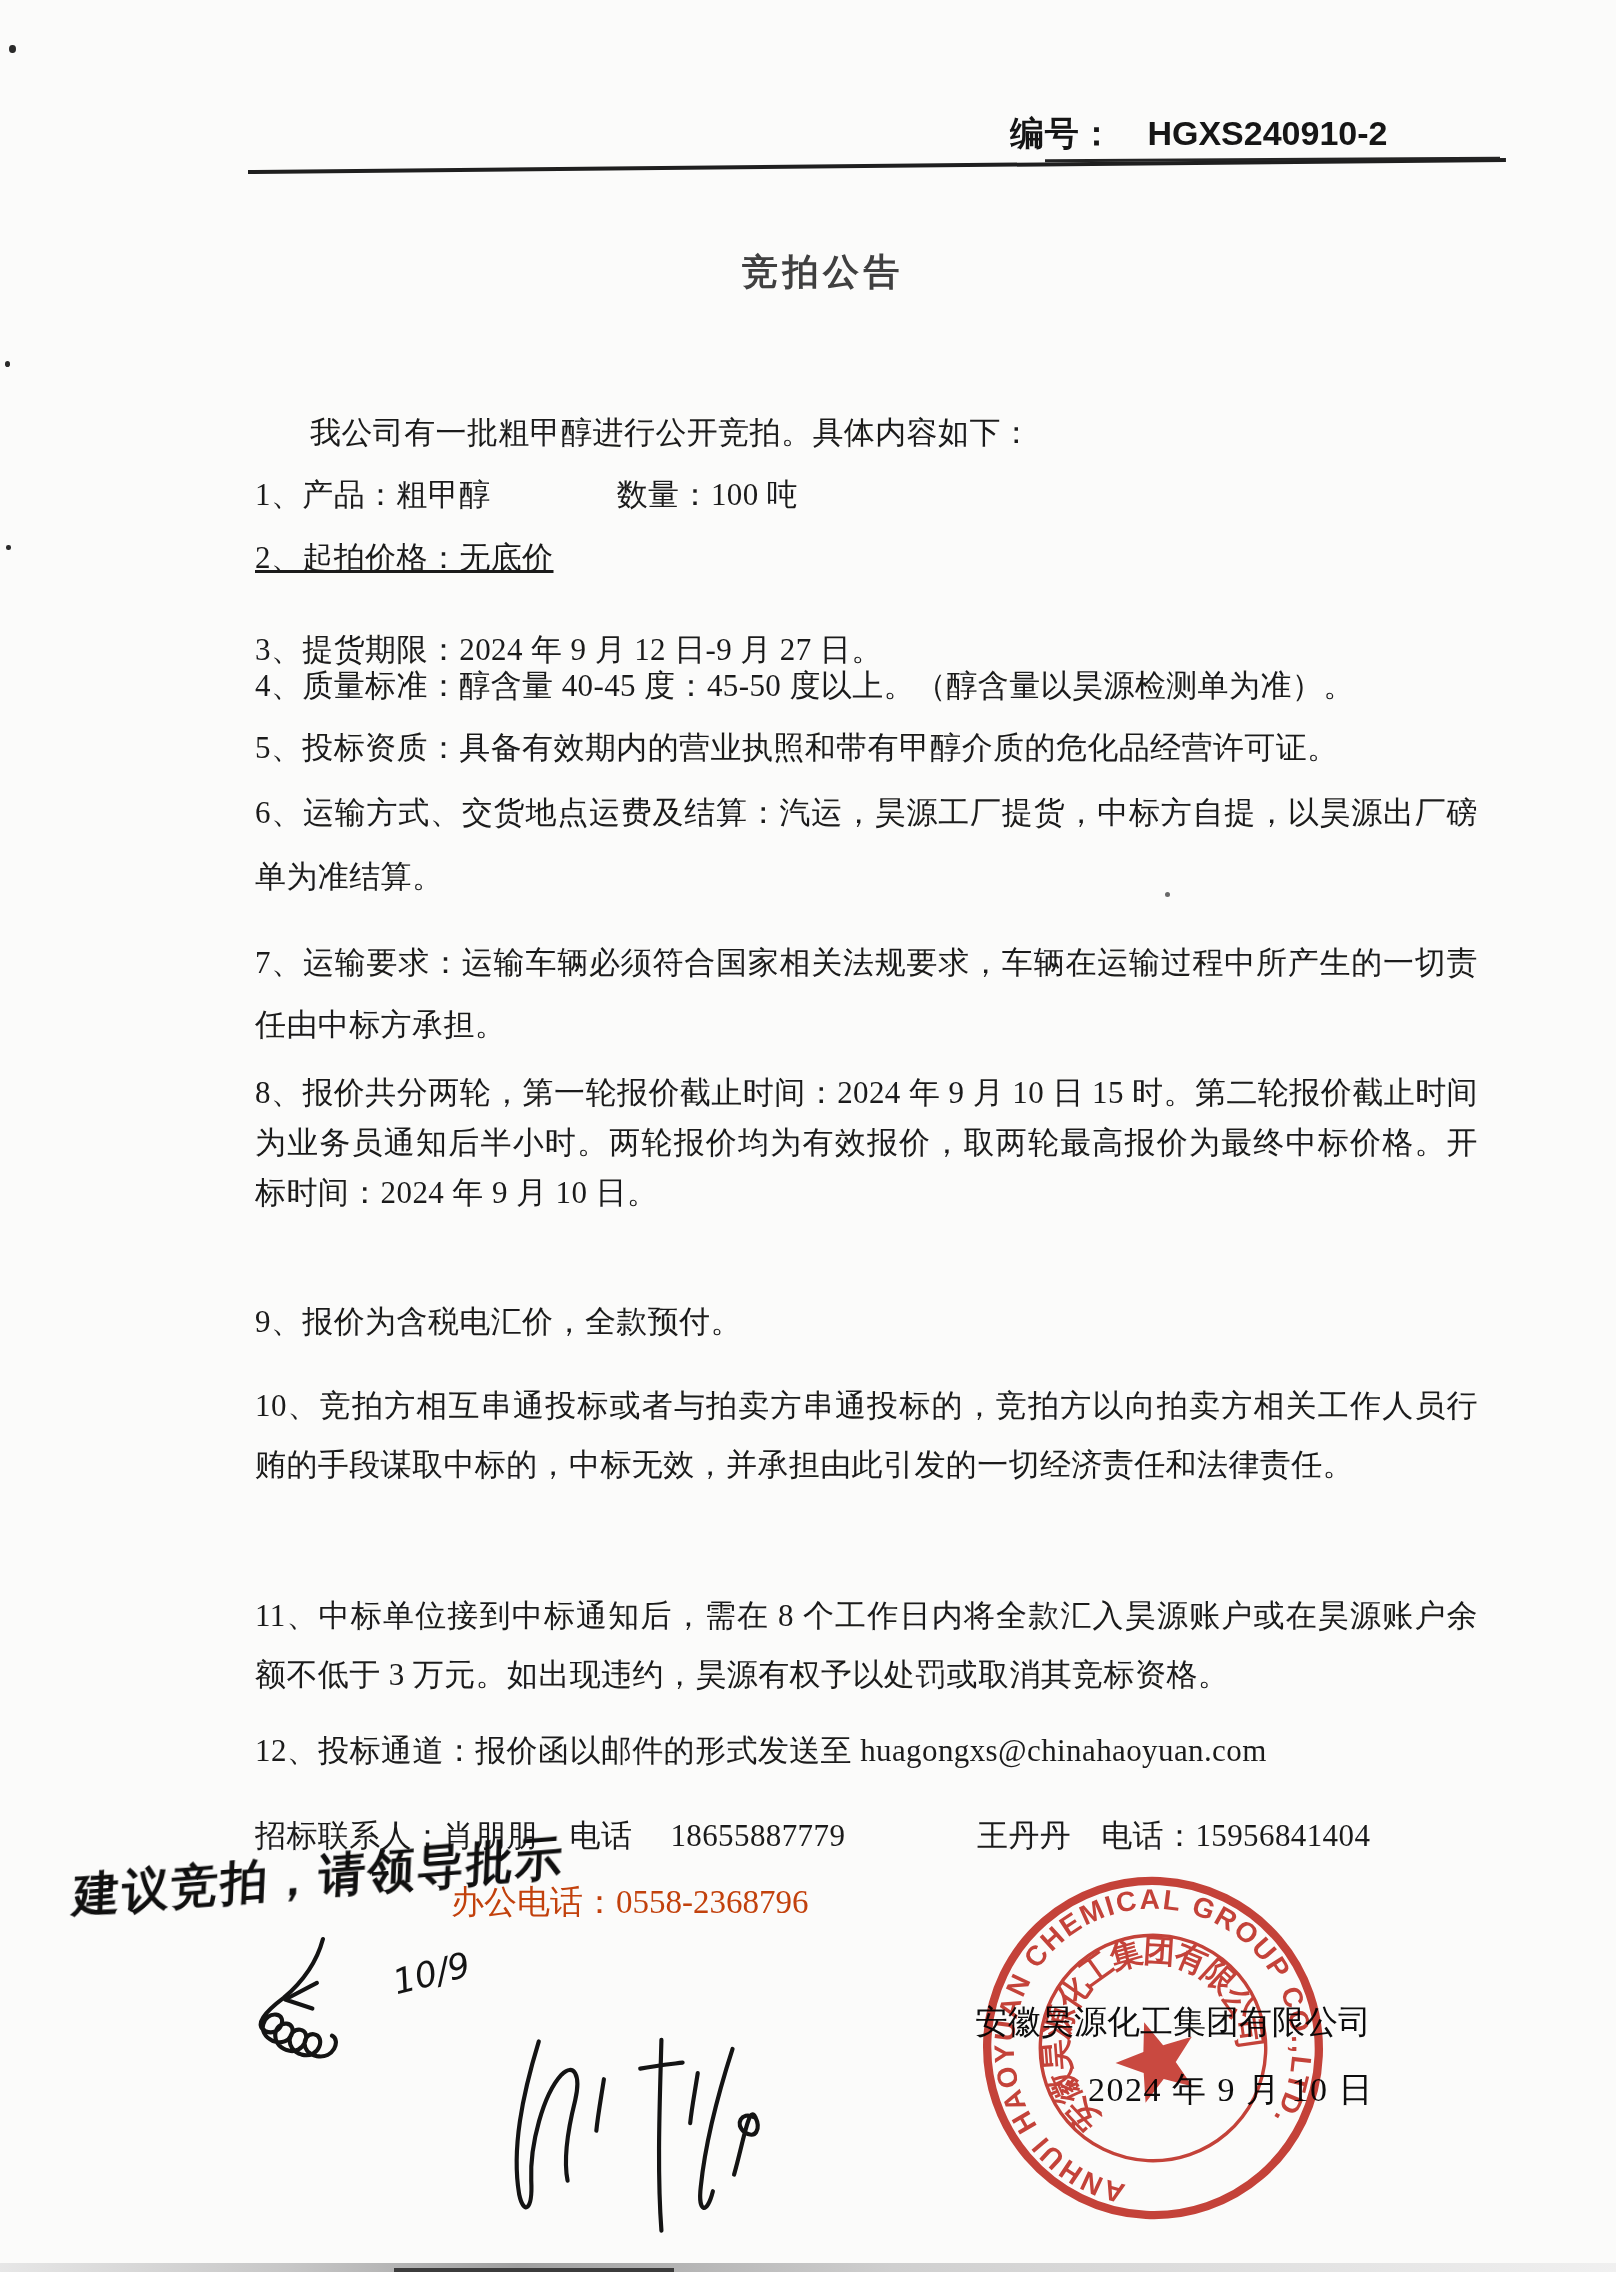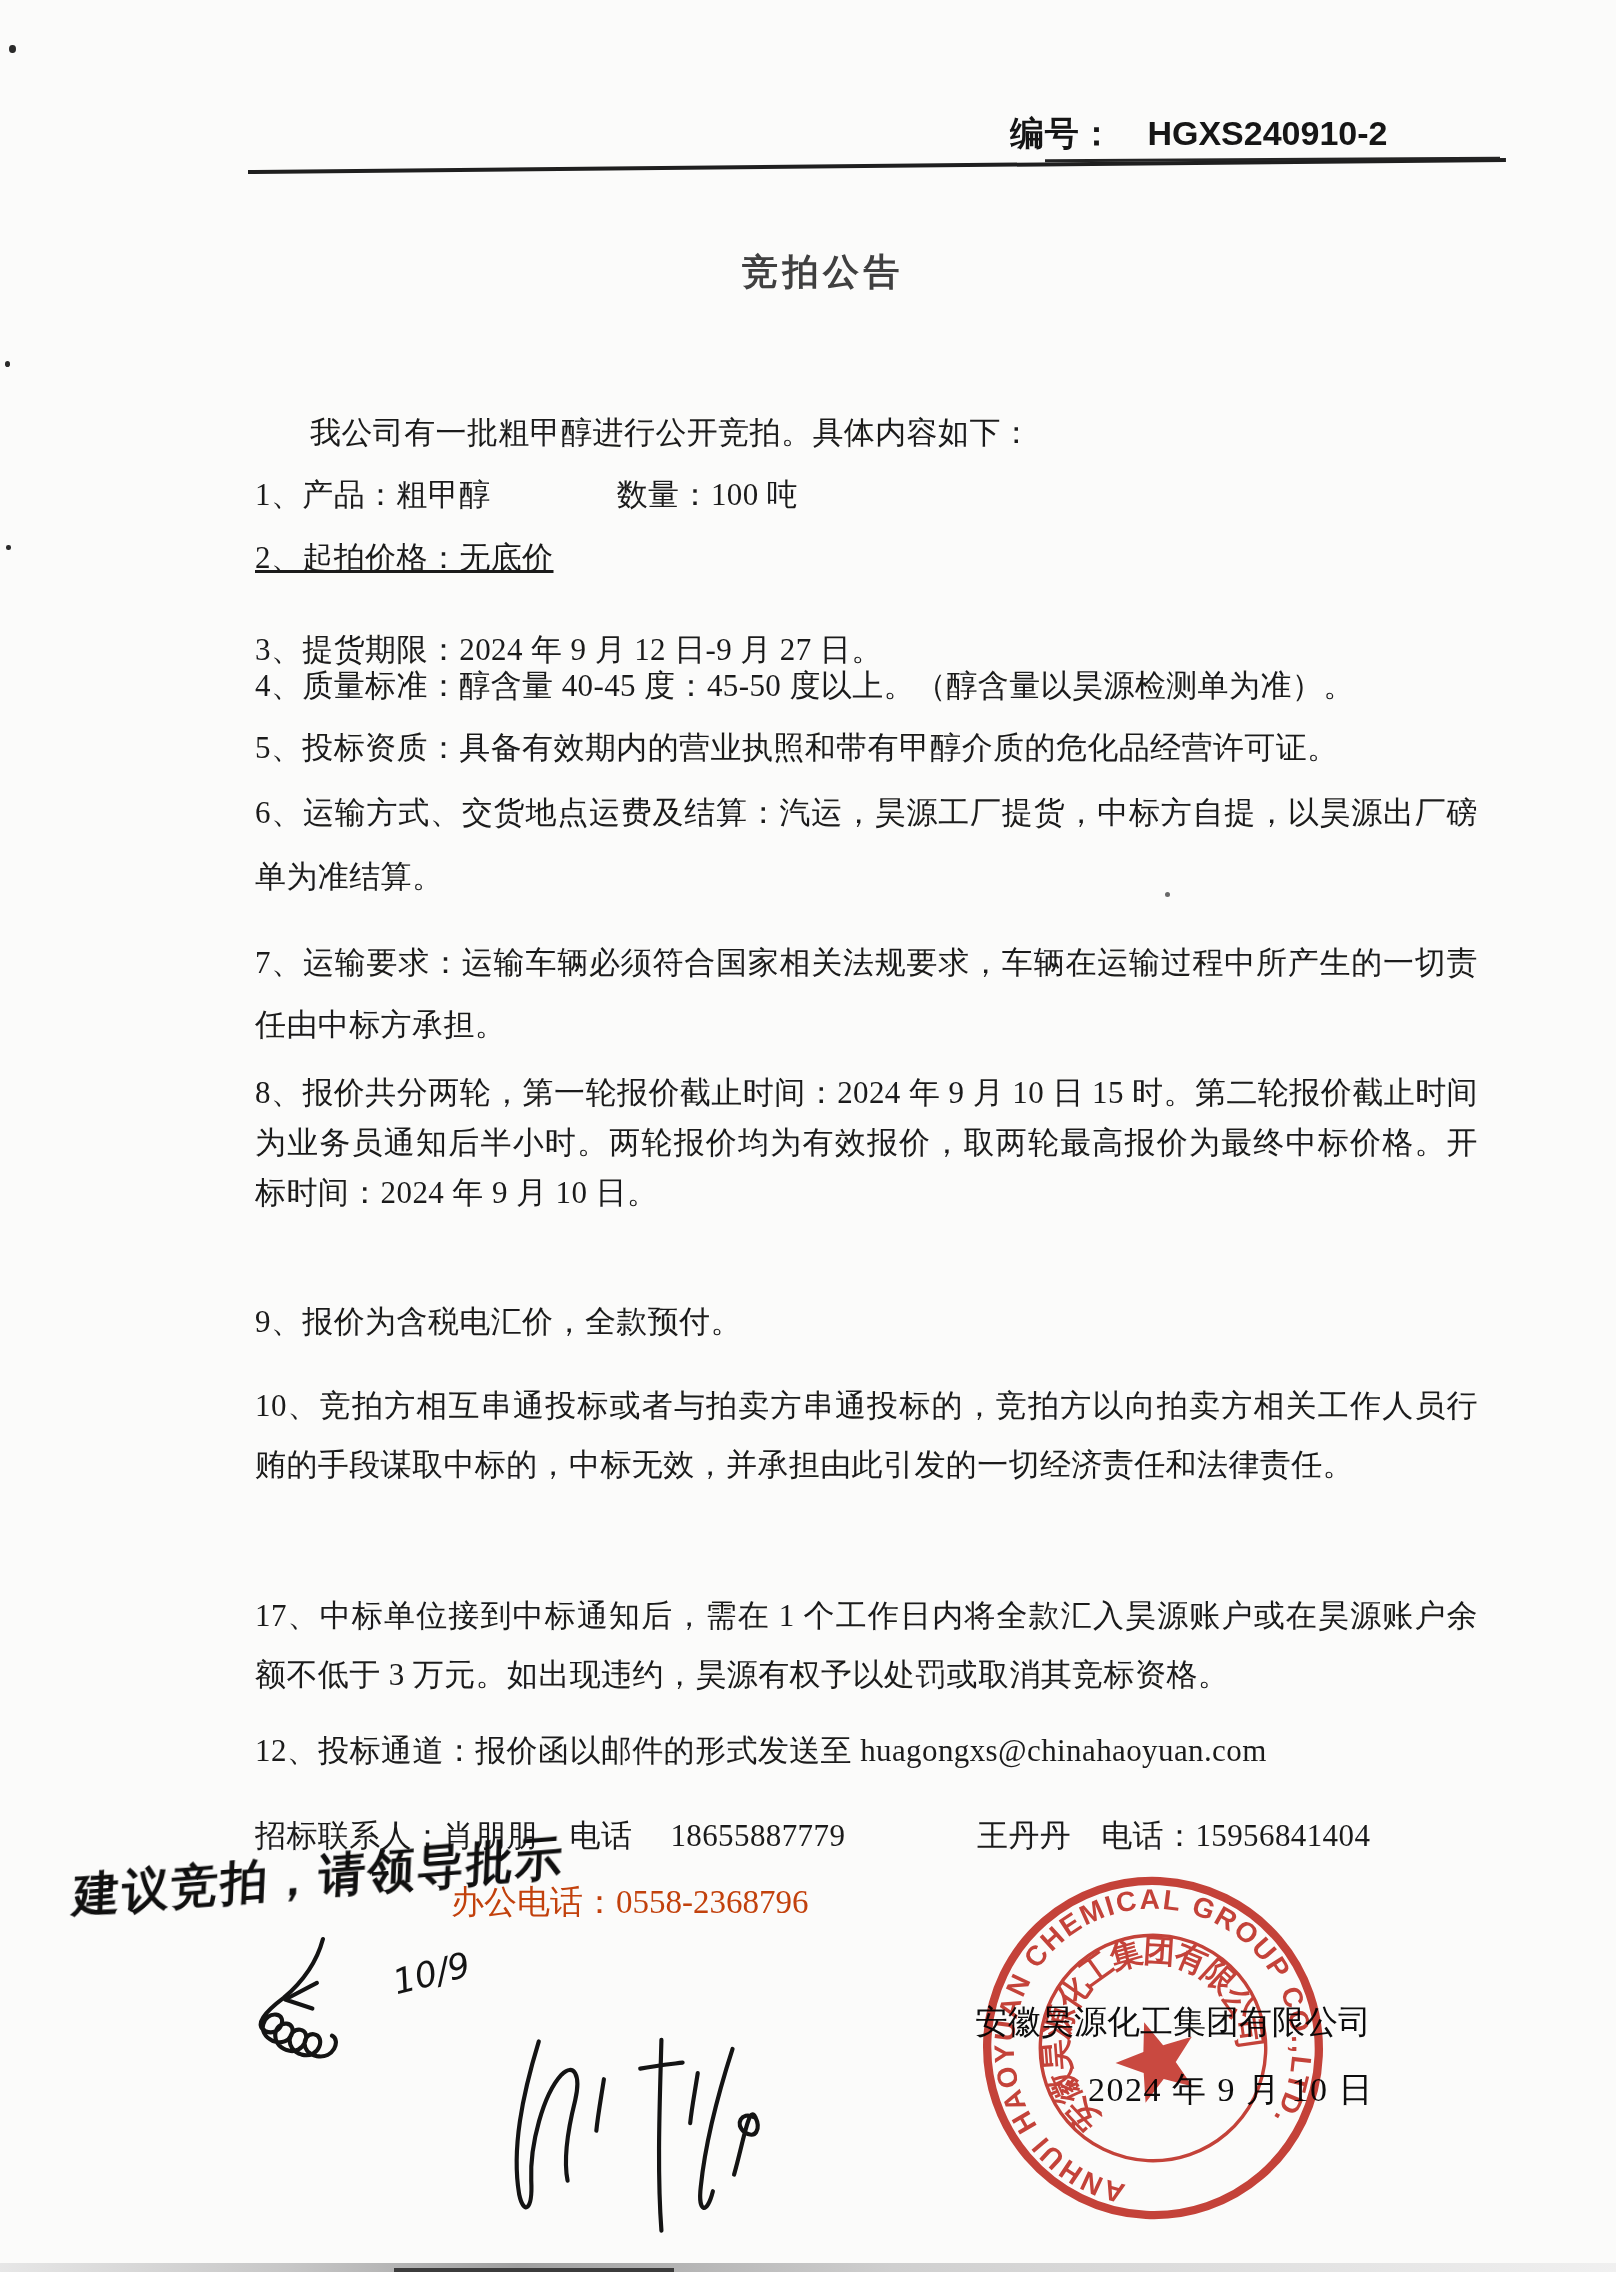--- a/index.html
+++ b/index.html
@@ -113,21 +113,21 @@
   <div class="abs body-line p1"><span>1、产品：粗甲醇</span><span class="gap"></span><span>数量：100 吨</span></div>
   <div class="abs body-line p2">2、起拍价格：无底价</div>
   <div class="abs body-line p3">3、提货期限：2024 年 9 月 12 日-9 月 27 日。</div>
   <div class="abs body-line p4">4、质量标准：醇含量 40-45 度：45-50 度以上。（醇含量以昊源检测单为准）。</div>
   <div class="abs body-line p5">5、投标资质：具备有效期内的营业执照和带有甲醇介质的危化品经营许可证。</div>
   <div class="abs body-line p6">6、运输方式、交货地点运费及结算：汽运，昊源工厂提货，中标方自提，以昊源出厂磅单为准结算。</div>
   <div class="abs body-line p7">7、运输要求：运输车辆必须符合国家相关法规要求，车辆在运输过程中所产生的一切责任由中标方承担。</div>
   <div class="abs body-line p8">8、报价共分两轮，第一轮报价截止时间：2024 年 9 月 10 日 15 时。第二轮报价截止时间为业务员通知后半小时。两轮报价均为有效报价，取两轮最高报价为最终中标价格。开标时间：2024 年 9 月 10 日。</div>
   <div class="abs body-line p9">9、报价为含税电汇价，全款预付。</div>
   <div class="abs body-line p10">10、竞拍方相互串通投标或者与拍卖方串通投标的，竞拍方以向拍卖方相关工作人员行贿的手段谋取中标的，中标无效，并承担由此引发的一切经济责任和法律责任。</div>
-  <div class="abs body-line p11">17、中标单位接到中标通知后，需在 1 个工作日内将全款汇入昊源账户或在昊源账户余额不低于 3 万元。如出现违约，昊源有权予以处罚或取消其竞标资格。</div>
+  <div class="abs body-line p11">11、中标单位接到中标通知后，需在 8 个工作日内将全款汇入昊源账户或在昊源账户余额不低于 3 万元。如出现违约，昊源有权予以处罚或取消其竞标资格。</div>
   <div class="abs body-line p12">12、投标通道：报价函以邮件的形式发送至 huagongxs@chinahaoyuan.com</div>
 
   <div class="abs body-line contacts">
     <span>招标联系人：肖朋朋</span><span class="tel-label">电话</span><span class="tel-number">18655887779</span>
     <span class="contact2">
       <span>王丹丹</span><span class="p2l">电话：</span><span>15956841404</span>
     </span>
   </div>
 
   <div class="abs office-line">办公电话：0558-2368796</div>

